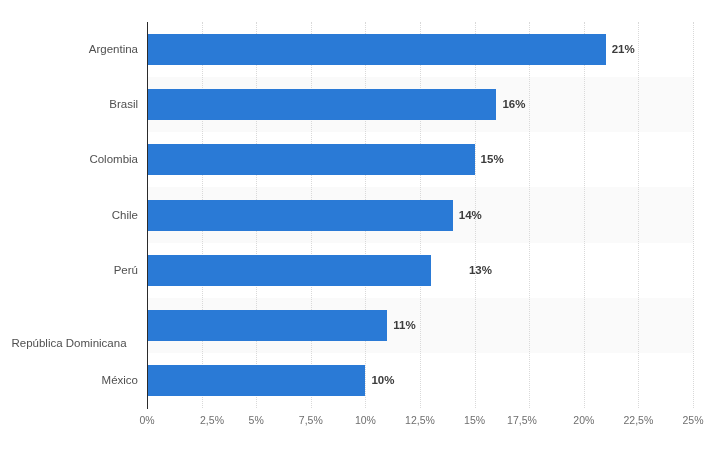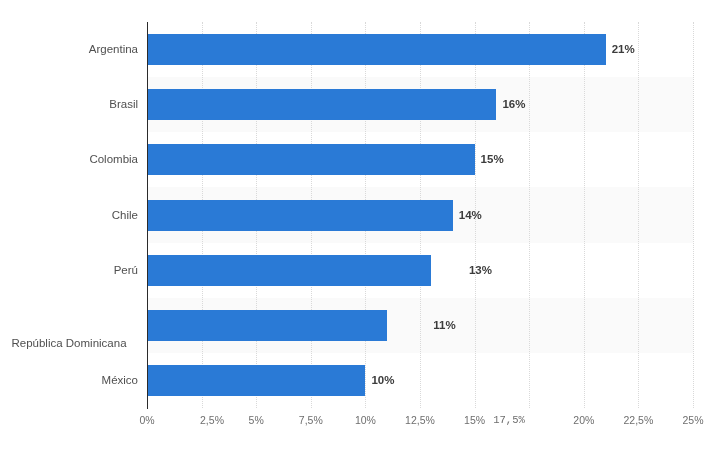--- a/index.html
+++ b/index.html
@@ -147,21 +147,21 @@
         <div class="bar-value" style="left: 464.64px; top: 12.0714px;">21%</div>
         <div class="bar" style="left: 0px; top: 67.2143px; width: 349.44px; background: rgb(42, 122, 214);"></div>
         <div class="bar-value" style="left: 355.44px; top: 67.2143px; text-align: right;">16%</div>
         <div class="bar" style="left: 0px; top: 122.357px; width: 327.6px; background: rgb(42, 122, 214);"></div>
         <div class="bar-value" style="left: 333.6px; top: 122.357px;">15%</div>
         <div class="bar" style="left: 0px; top: 177.5px; width: 305.76px; background: rgb(42, 122, 214);"></div>
         <div class="bar-value" style="left: 311.76px; top: 177.5px;">14%</div>
         <div class="bar" style="left: 0px; top: 232.643px; width: 283.92px; background: rgb(42, 122, 214);"></div>
         <div class="bar-value" style="left: 289.92px; top: 232.643px; margin-left: 32px;">13%</div>
         <div class="bar" style="left: 0px; top: 287.786px; width: 240.24px; background: rgb(42, 122, 214);"></div>
-        <div class="bar-value" style="left: 246.24px; top: 287.786px; margin-left: 40px;">11%</div>
+        <div class="bar-value" style="left: 246.24px; top: 287.786px;">11%</div>
         <div class="bar" style="left: 0px; top: 342.929px; width: 218.4px; background: rgb(42, 122, 214);"></div>
         <div class="bar-value" style="left: 224.4px; top: 342.929px;">10%</div>
       </div>
   </div>
 
   <div id="y-axis-line"></div>
 
   <div id="category-labels">
       <div class="cat-label" style="position: absolute; top: 34.0714px;">Argentina</div>
       <div class="cat-label" style="position: absolute; top: 89.2143px;">Brasil</div>
@@ -173,20 +173,20 @@
     </div>
 
   <div id="xticks-layer">
       <div class="xtick" style="left: 147px;">0%</div>
       <div class="xtick" style="left: 212px;">2,5%</div>
       <div class="xtick" style="left: 256.2px;">5%</div>
       <div class="xtick" style="left: 310.8px;">7,5%</div>
       <div class="xtick" style="left: 365.4px;">10%</div>
       <div class="xtick" style="left: 420px;">12,5%</div>
       <div class="xtick" style="left: 474.6px;">15%</div>
-      <div class="xtick" style="left: 509px; font-family: Liberation Mono, monospace;">17,5%</div>
+      <div class="xtick" style="left: 522px;">17,5%</div>
       <div class="xtick" style="left: 583.8px;">20%</div>
       <div class="xtick" style="left: 638.4px;">22,5%</div>
       <div class="xtick" style="left: 693px;">25%</div>
     </div>
 
 
 </div>
 
 </body></html>

